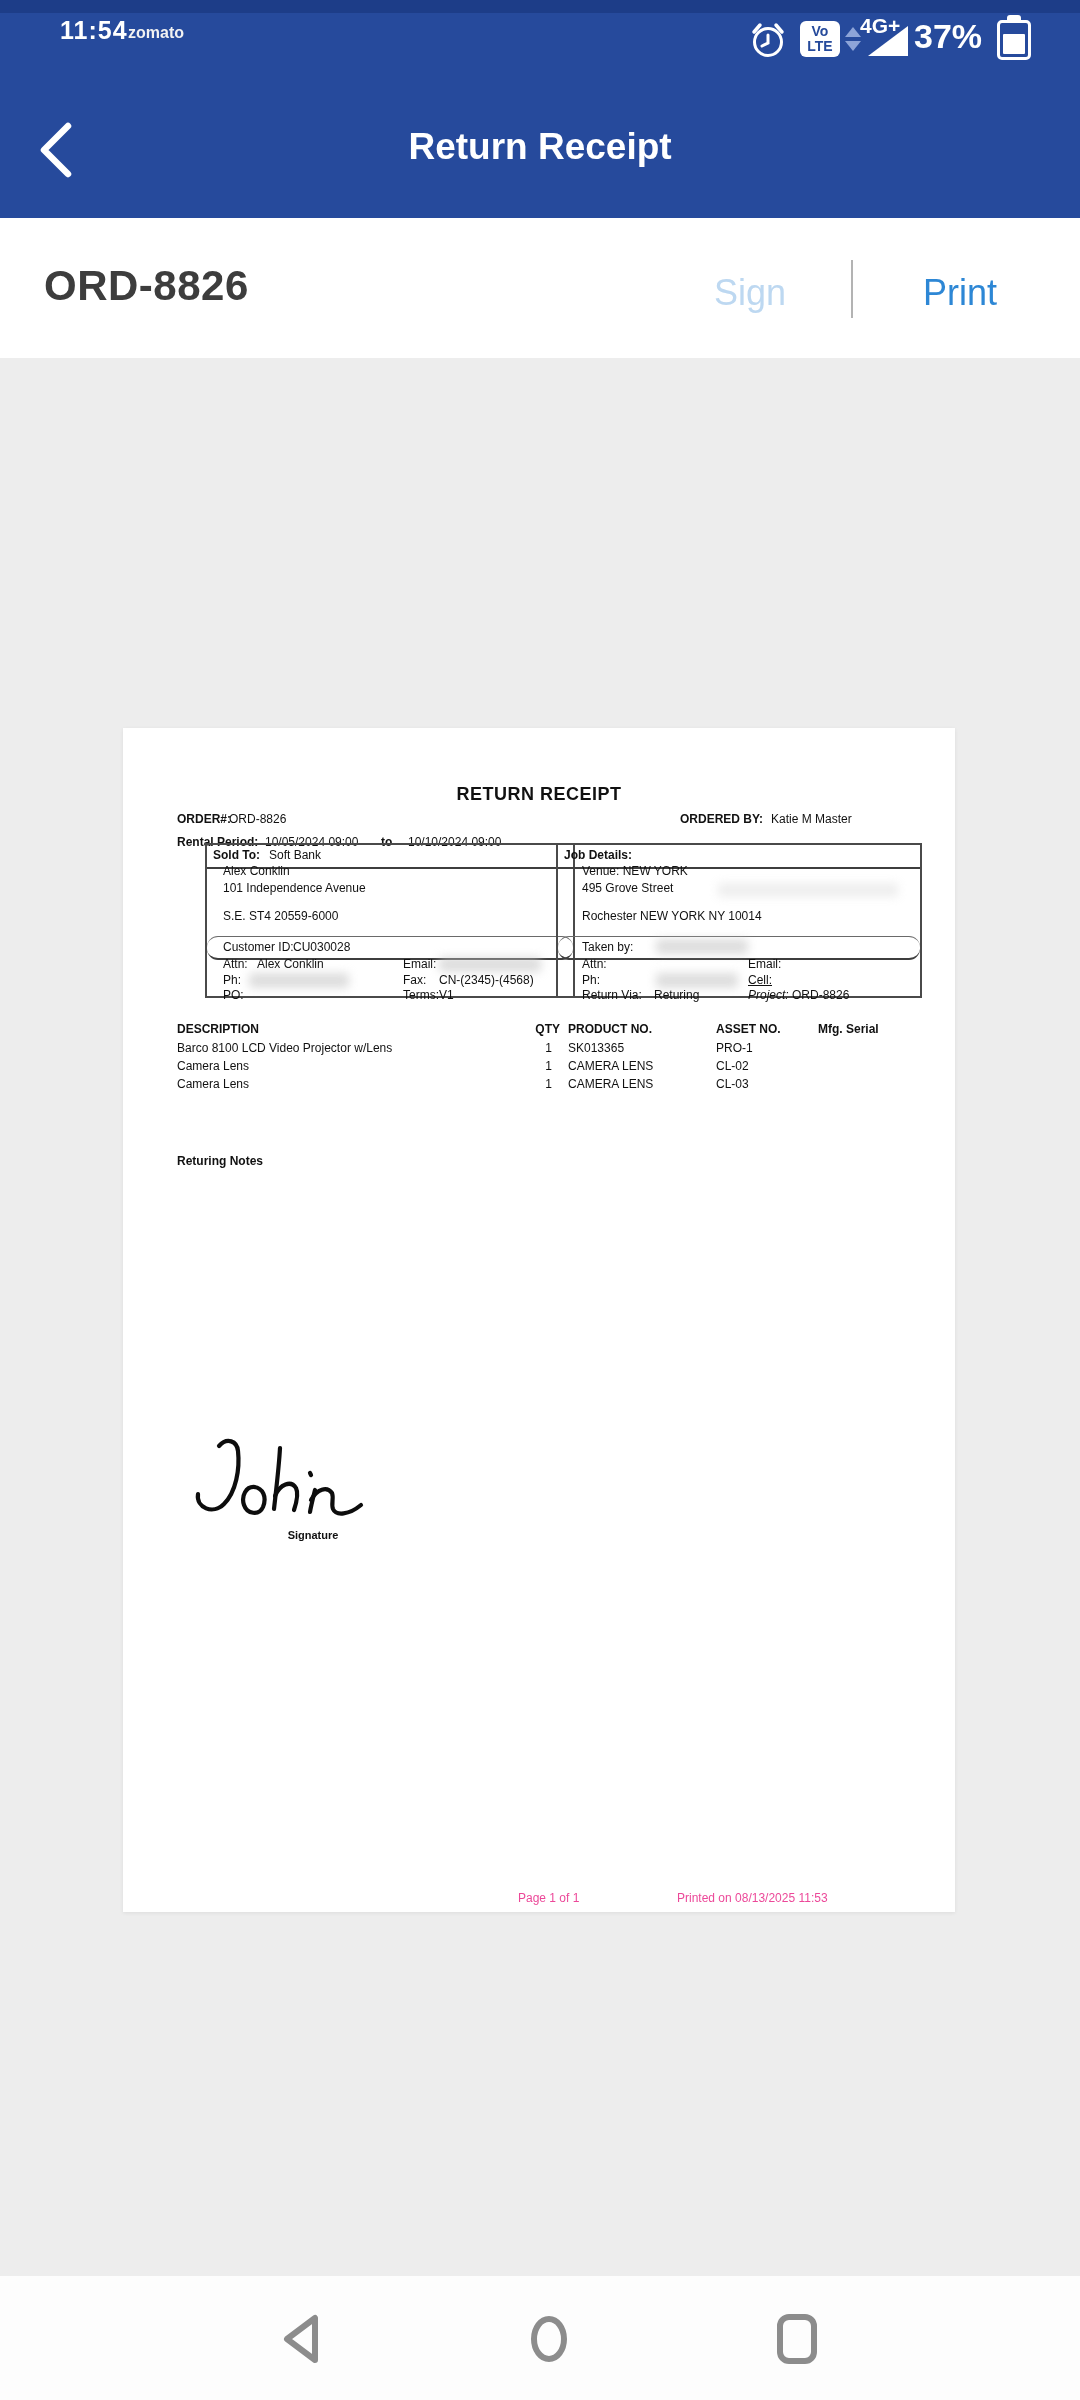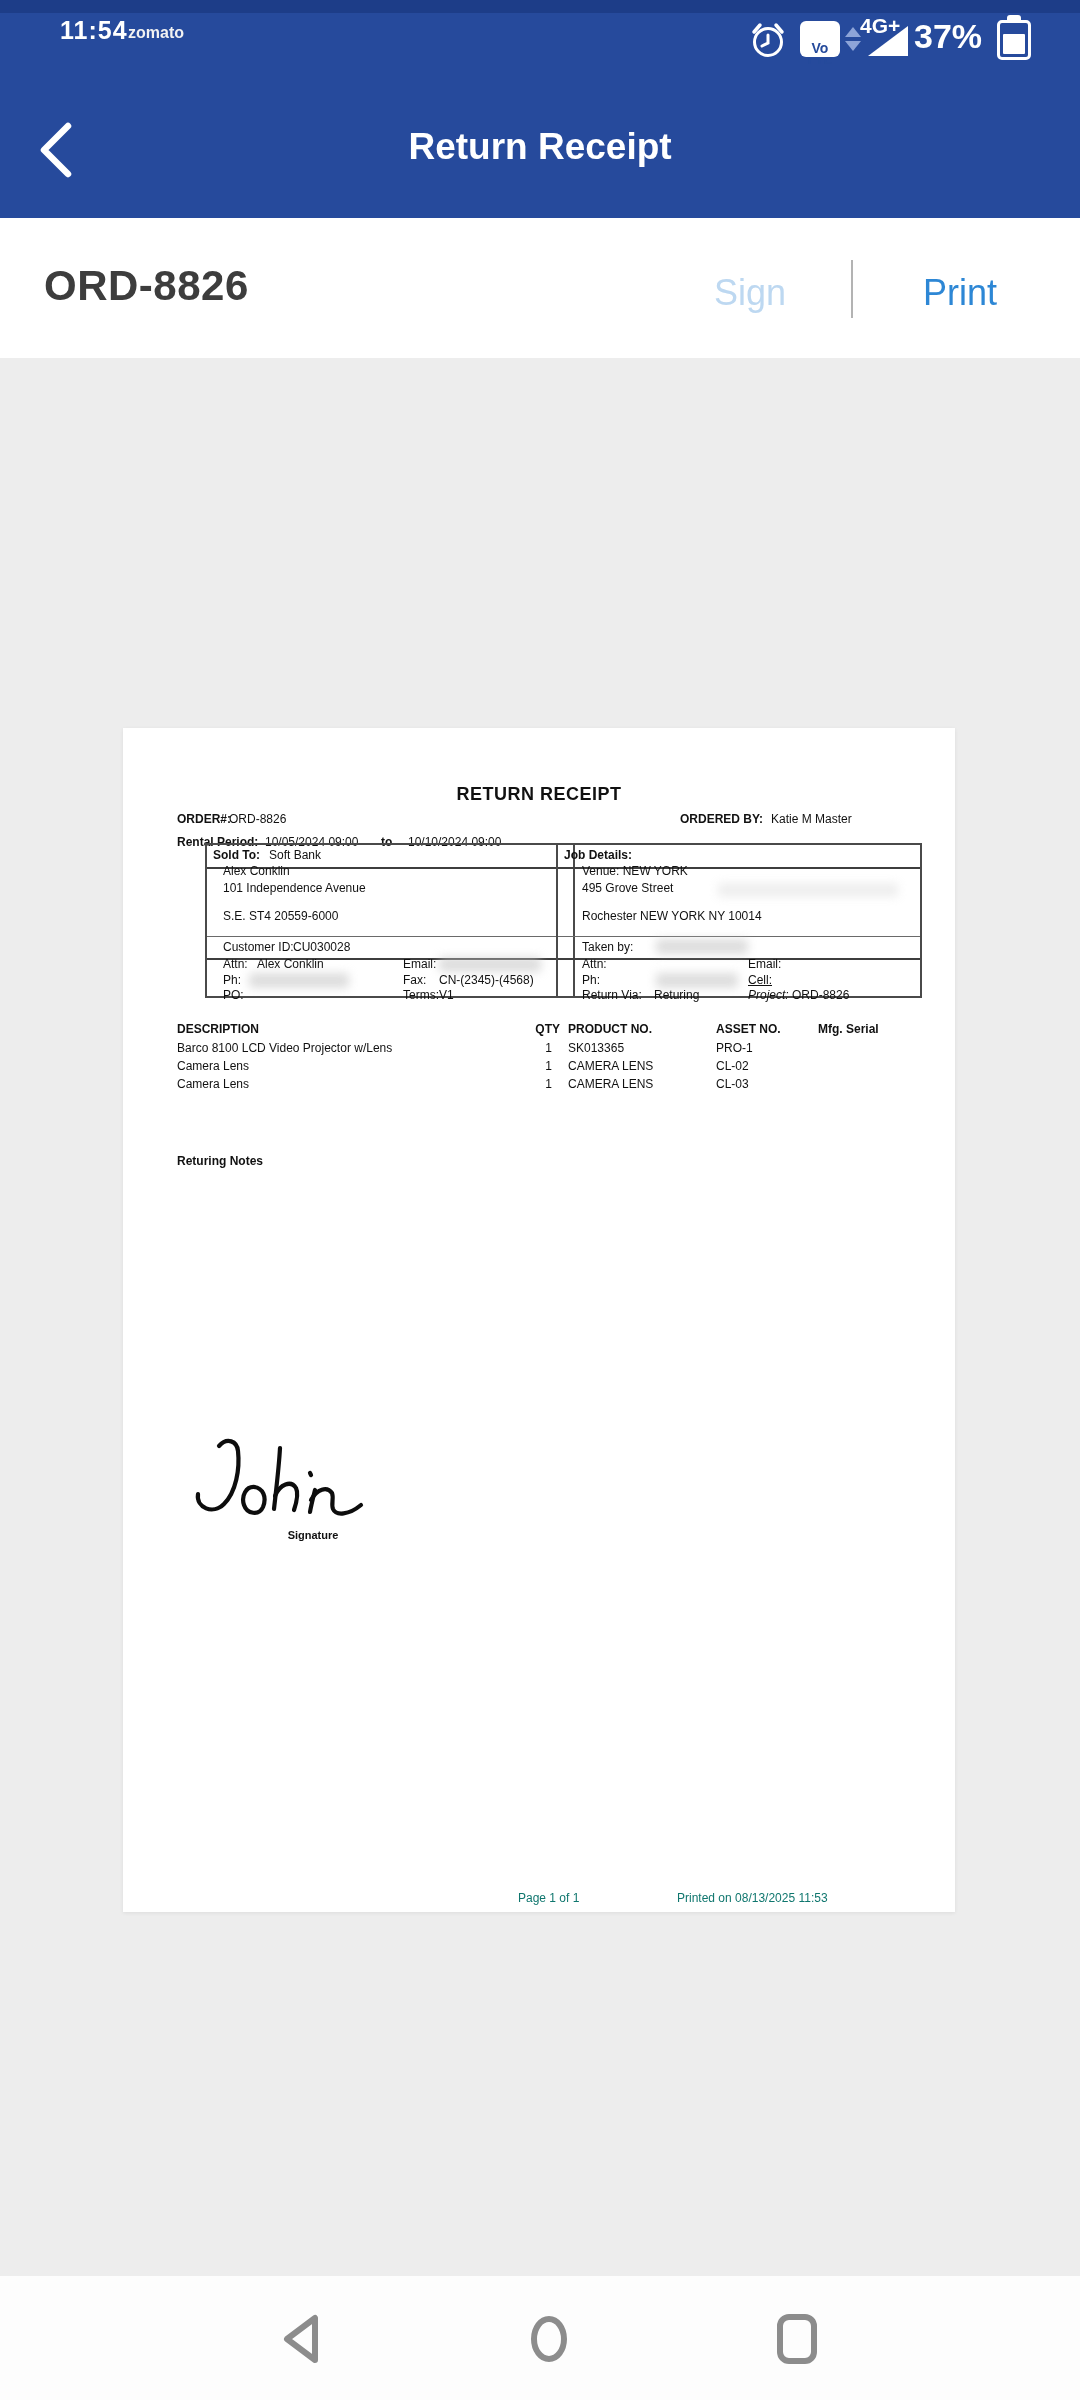--- a/index.html
+++ b/index.html
@@ -10,21 +10,21 @@
   }
   .abs{position:absolute;white-space:nowrap;}
 
   
   .status-bar{position:absolute;left:0;top:0;width:1080px;height:64px;
     background:linear-gradient(to bottom,#1d3d88 0,#1d3d88 13px,#264a9c 13px);}
   .sb-time{left:60px;top:16px;font-size:25px;font-weight:bold;color:#fff;letter-spacing:1px;}
   .sb-carrier{left:128px;top:24px;font-size:16px;font-weight:bold;color:#f2f2f2;}
   .sb-alarm{left:748px;top:20px;}
   .sb-volte{left:800px;top:21px;width:40px;height:36px;background:#fff;border-radius:6px;
-    color:#254a9b;text-align:center;font-weight:bold;font-size:14px;line-height:15px;padding-top:20px;box-sizing:border-box;}
+    color:#254a9b;text-align:center;font-weight:bold;font-size:14px;line-height:15px;padding-top:3px;box-sizing:border-box;}
   .sb-arrows{left:845px;top:27px;width:16px;height:26px;}
   .arrow-up{width:0;height:0;border-left:8px solid transparent;border-right:8px solid transparent;
     border-bottom:10px solid #8da4d8;margin-bottom:4px;}
   .arrow-down{width:0;height:0;border-left:8px solid transparent;border-right:8px solid transparent;
     border-top:10px solid #8da4d8;}
   .sb-network-label{left:860px;top:14px;font-size:21px;font-weight:bold;color:#fff;}
   .sb-signal{left:868px;top:26px;width:0;height:0;border-left:40px solid transparent;border-bottom:30px solid #fff;}
   .sb-percent{left:914px;top:17px;font-size:34px;font-weight:bold;color:#fff;}
   .sb-batt{left:997px;top:15px;width:34px;height:46px;}
   .batt-nub{position:absolute;left:10px;top:0;width:14px;height:6px;background:#fff;border-radius:3px 3px 0 0;}
@@ -48,26 +48,26 @@
   .preview{position:absolute;left:0;top:358px;width:1080px;height:1918px;background:#ededed;}
   .page{position:absolute;left:123px;top:370px;width:832px;height:1184px;background:#fff;
     box-shadow:0 1px 4px rgba(0,0,0,0.07);color:#111;font-size:12px;}
   .doc-title{left:0;top:56px;width:100%;text-align:center;font-size:18px;font-weight:bold;letter-spacing:0.5px;}
   .b{font-weight:bold;}
   .doc-line{font-size:12px;}
 
   .box{position:absolute;border:2px solid #4a4a4a;box-sizing:border-box;}
   .box-header{position:absolute;left:0;top:0;width:100%;height:22px;border-bottom:2px solid #3e3e3e;line-height:21px;}
   .cust-row{position:absolute;left:0;top:91px;width:100%;height:21px;line-height:21px;
-    border-top:1px solid #6a6a6a;border-bottom:2px solid #3e3e3e;box-sizing:content-box;}
+    border-top:1px solid #6a6a6a;border-bottom:2px solid #3e3e3e;box-sizing:content-box;border-radius:11px;}
   .redact{position:absolute;background:#c7c7c7;filter:blur(5px);border-radius:3px;opacity:0.6;}
   .redact.light{opacity:0.3;}
 
   .sig-label{font-size:11px;font-weight:bold;}
-  .footer-text{font-size:12px;color:#0f766e;}
+  .footer-text{font-size:12px;color:#ec4899;}
 
   
   .nav-bar{position:absolute;left:0;top:2276px;width:1080px;height:124px;background:#fdfdfd;}
   .nav-btn{position:absolute;top:36px;width:60px;height:54px;cursor:pointer;}
 </style>
 </head>
 <body>
 
 <div class="screen">
 

